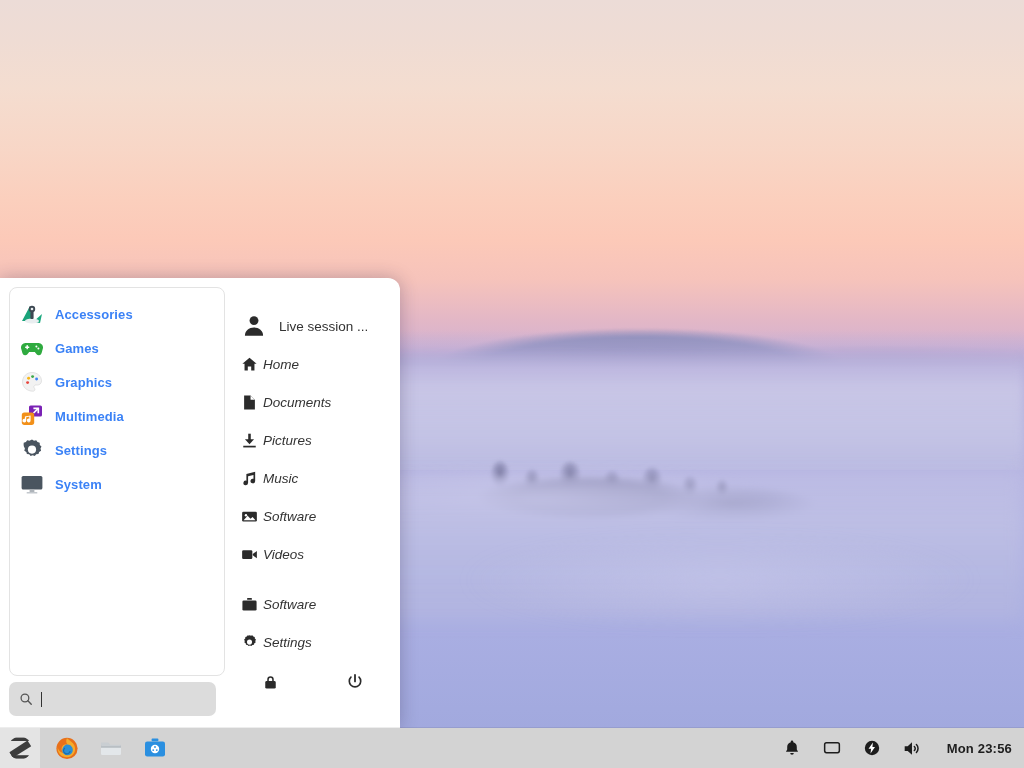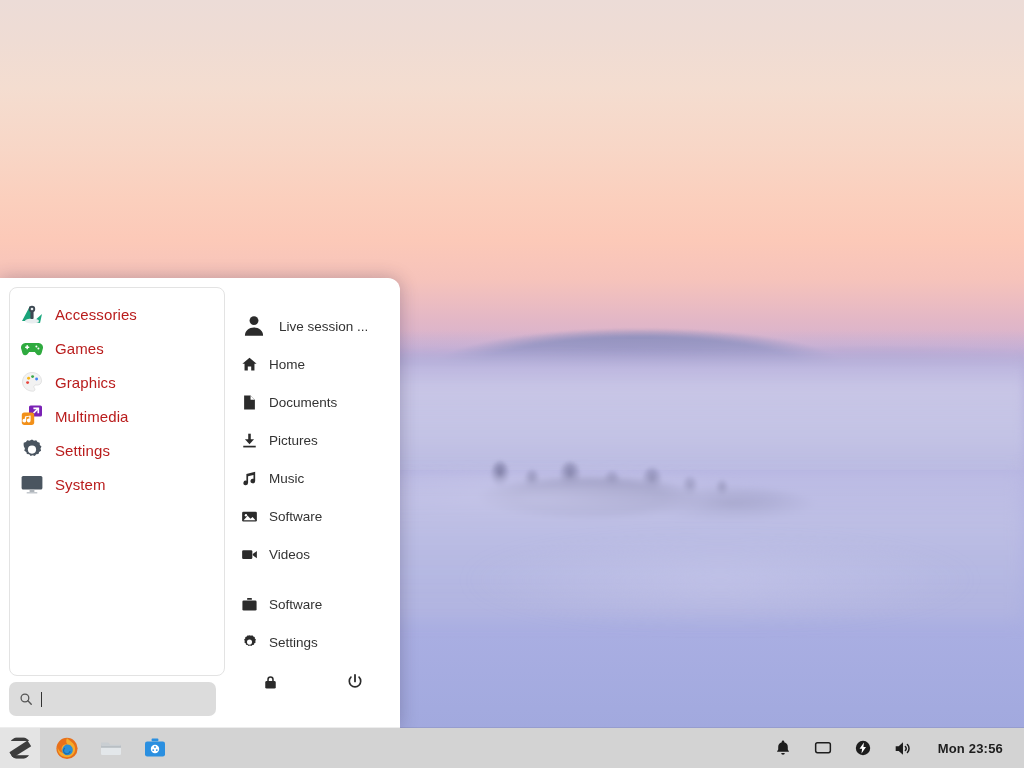--- a/index.html
+++ b/index.html
@@ -126,21 +126,21 @@
     border-radius:8px;
     background:#fff;
     padding:9px 0;
     overflow:hidden;
   }
   .cat-item {
     height:34px; display:flex; align-items:center; gap:11px;
     padding:0 10px; cursor:pointer;
   }
   .cat-ico { width:24px; height:24px; flex:0 0 24px; position:relative; }
-  .cat-label { font-size:15px; color:#b91c1c; letter-spacing:.1px; }
+  .cat-label { font-size:13px; color:#3b82f6; letter-spacing:.1px;font-weight:bold; }
 
   
   .searchbar { height:52px; padding:6px 9px 12px 9px; width:225px; }
   .searchbox {
     height:34px; border-radius:7px; background:#dcdcdc;
     display:flex; align-items:center; padding:0 10px; gap:8px;
   }
   .search-val {
     font-size:13px; color:#2b2b2b; position:relative; flex:1;
     display:flex; align-items:center; height:100%;
@@ -151,22 +151,22 @@
 
   
   .col-right {
     width:175px; display:flex; flex-direction:column;
     padding:0 0 0 0;
     margin-top:35px;
   }
   .r-section { padding:6px 0; }
   .divider { height:1px; background:#e6e6e6; margin:0 6px; }
   .r-item {
-    height:38px; display:flex; align-items:center; gap:11px;
-    padding:0 16px; cursor:pointer;
+    height:38px; display:flex; align-items:center; gap:5px;
+    padding:0 16px; cursor:pointer;font-style:italic;
   }
   .r-label { font-size:13.5px; color:#333; }
   .r-user { height:52px; padding:0 16px; display:flex; align-items:center; gap:12px; cursor:pointer; }
   .r-user .r-label { font-size:13.5px; color:#333; }
   .r-actions {
     height:56px; display:flex; align-items:center; justify-content:center; gap:54px;
   }
   .act-btn {
     width:30px; height:30px; display:flex; align-items:center; justify-content:center;
     border-radius:6px; cursor:pointer;
@@ -179,21 +179,21 @@
     background:#d3d3d3;
     display:flex; align-items:center; z-index:30;
     box-shadow:0 -1px 0 rgba(0,0,0,.07);
   }
   .tb-start {
     width:40px; height:40px; display:flex; align-items:center; justify-content:center;
     background:#e4e4e4; cursor:pointer;
   }
   .tb-launchers { display:flex; align-items:center; gap:14px; margin-left:12px; }
   .tb-app { width:30px; height:30px; display:flex; align-items:center; justify-content:center; cursor:pointer; }
-  .tb-tray { margin-left:auto; display:flex; align-items:center; gap:18px; padding-right:21px; }
+  .tb-tray { margin-left:auto; display:flex; align-items:center; gap:18px; padding-right:12px; }
   .tray-ico { width:22px; height:22px; display:flex; align-items:center; justify-content:center; cursor:pointer; }
   .tb-clock {
     font-size:13px; font-weight:bold; color:#1d1d1d; cursor:pointer;
     padding-left:6px; letter-spacing:.2px;
   }
 
   svg { display:block; }
 </style>
 </head>
 <body>

